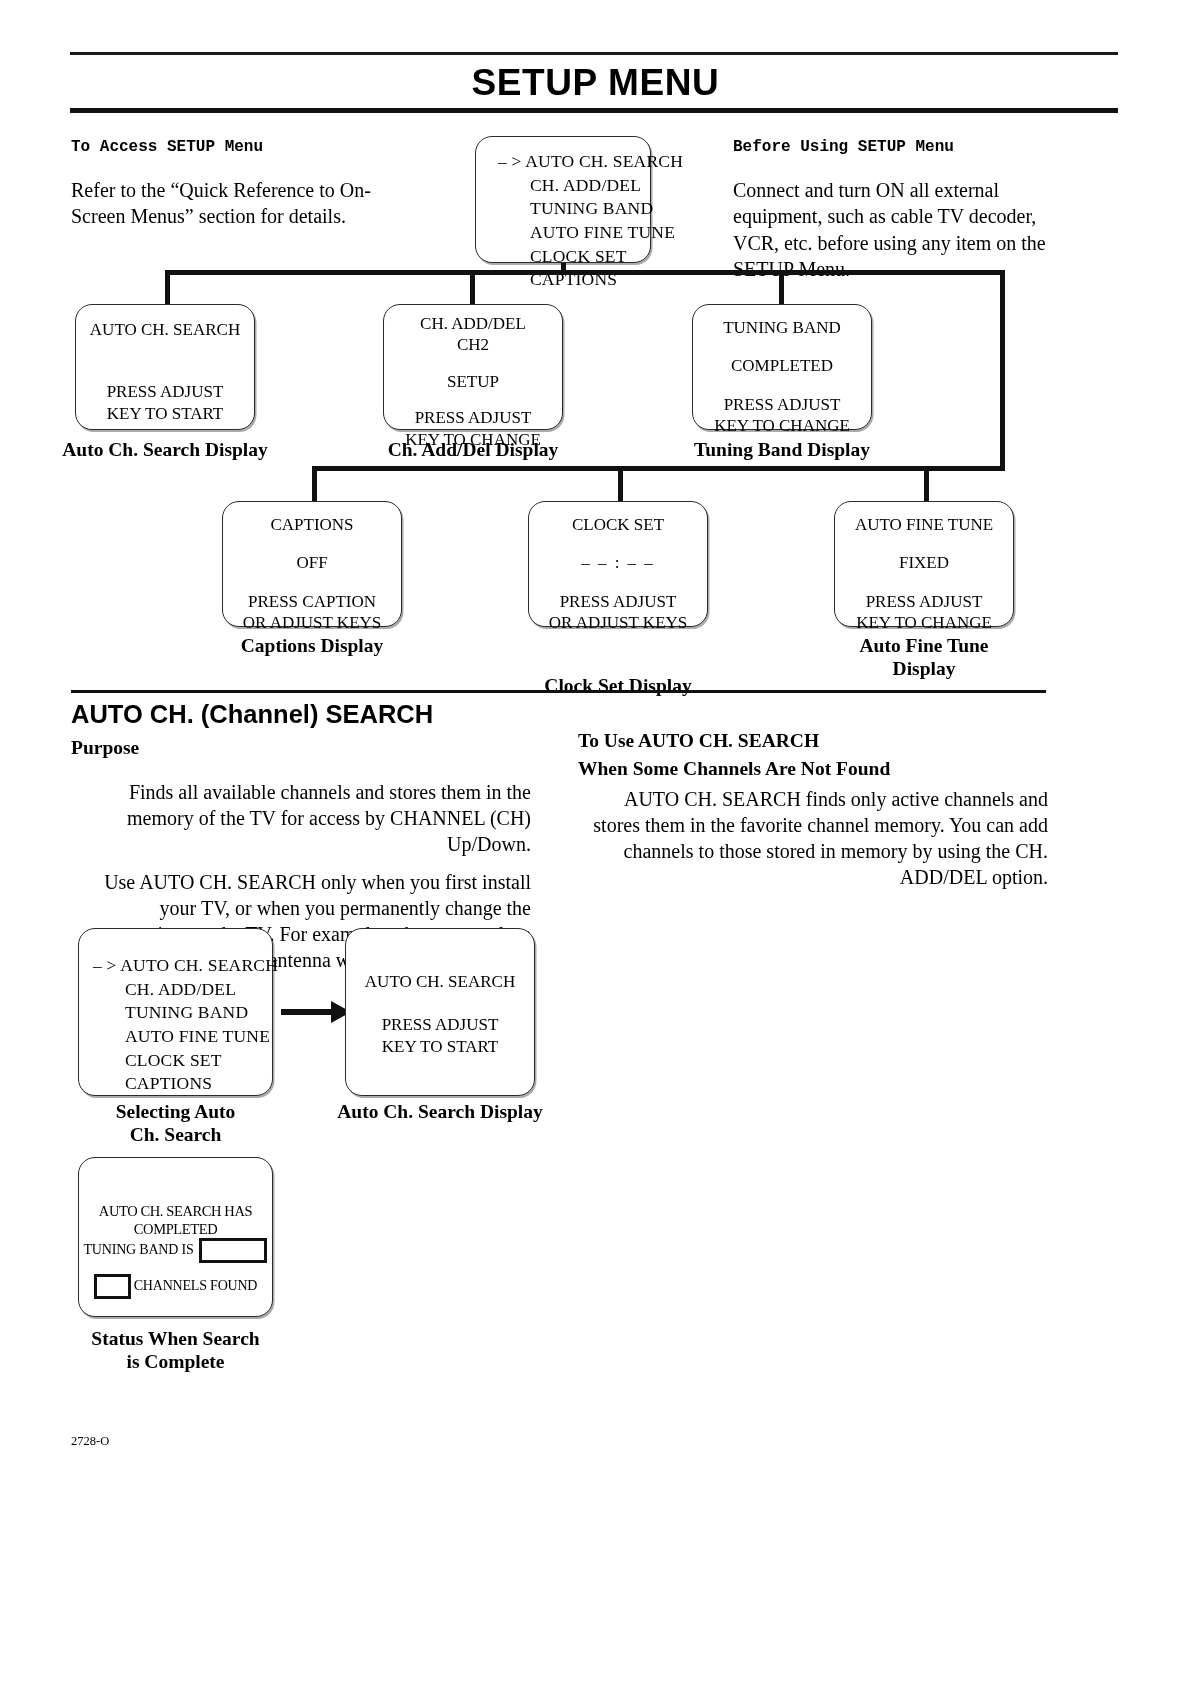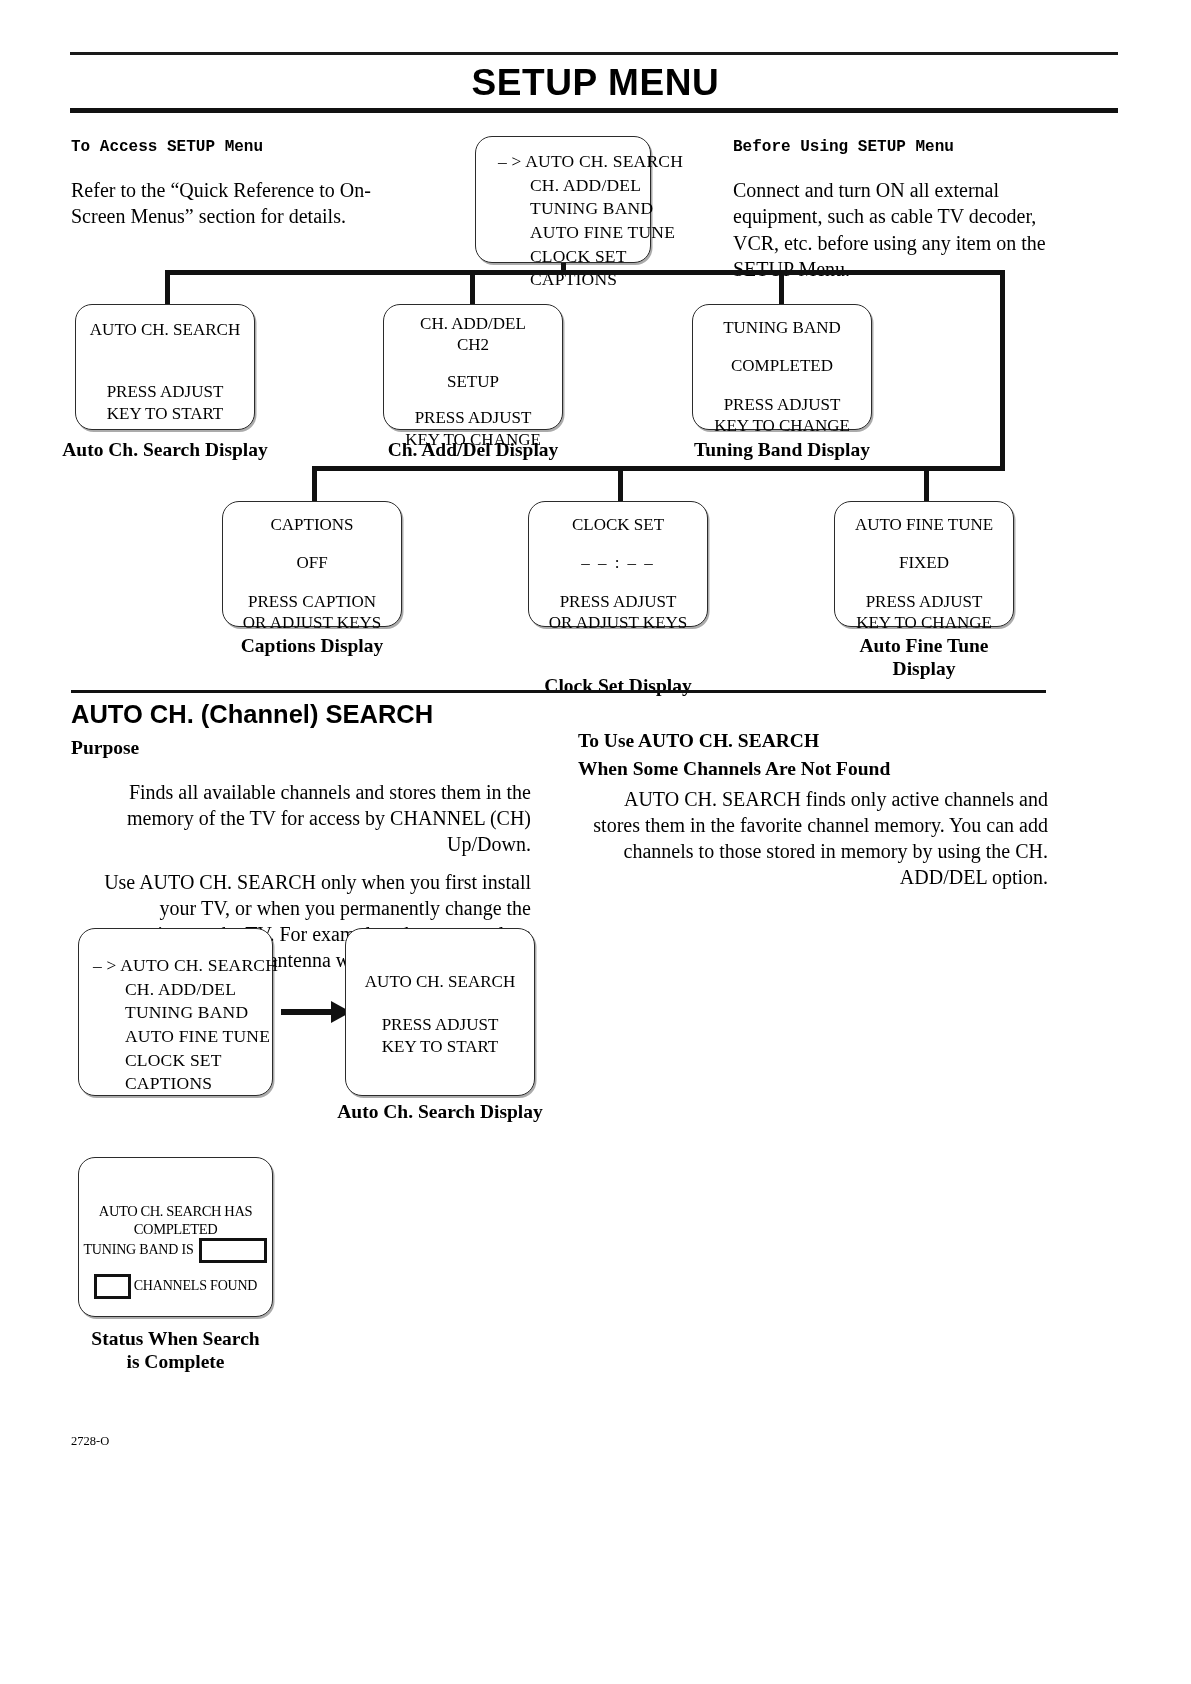--- a/index.html
+++ b/index.html
@@ -316,20 +316,24 @@
     <div class="line">
       <span>– &gt;</span>
       <span>AUTO CH. SEARCH</span>
     </div>
     <div class="line indent">CH. ADD/DEL</div>
     <div class="line indent">TUNING BAND</div>
     <div class="line indent">AUTO FINE TUNE</div>
     <div class="line indent">CLOCK SET</div>
     <div class="line indent">CAPTIONS</div>
   </div>
+  <div class="box-caption" style="left:68px; top:1100px; width:215px;">
+    <div>Selecting Auto</div>
+    <div>Ch. Search</div>
+  </div>
 
   <div class="arrow-shaft" style="left:281px; top:1009px; width:52px;"></div>
   <div class="arrow-head" style="left:331px; top:1001px;"></div>
 
   <div class="osd ctr" style="left:345px; top:928px; width:190px; height:168px;">
     <div class="line" style="margin-top:42px;">AUTO CH. SEARCH</div>
     <div class="line" style="margin-top:22px;">PRESS ADJUST</div>
     <div class="line">KEY TO START</div>
   </div>
   <div class="box-caption" style="left:325px; top:1100px; width:230px;">

